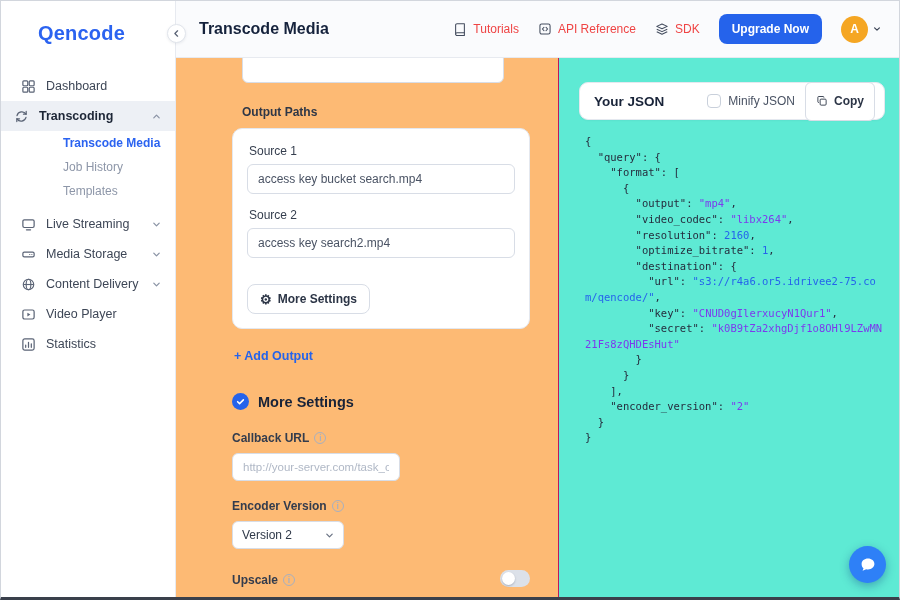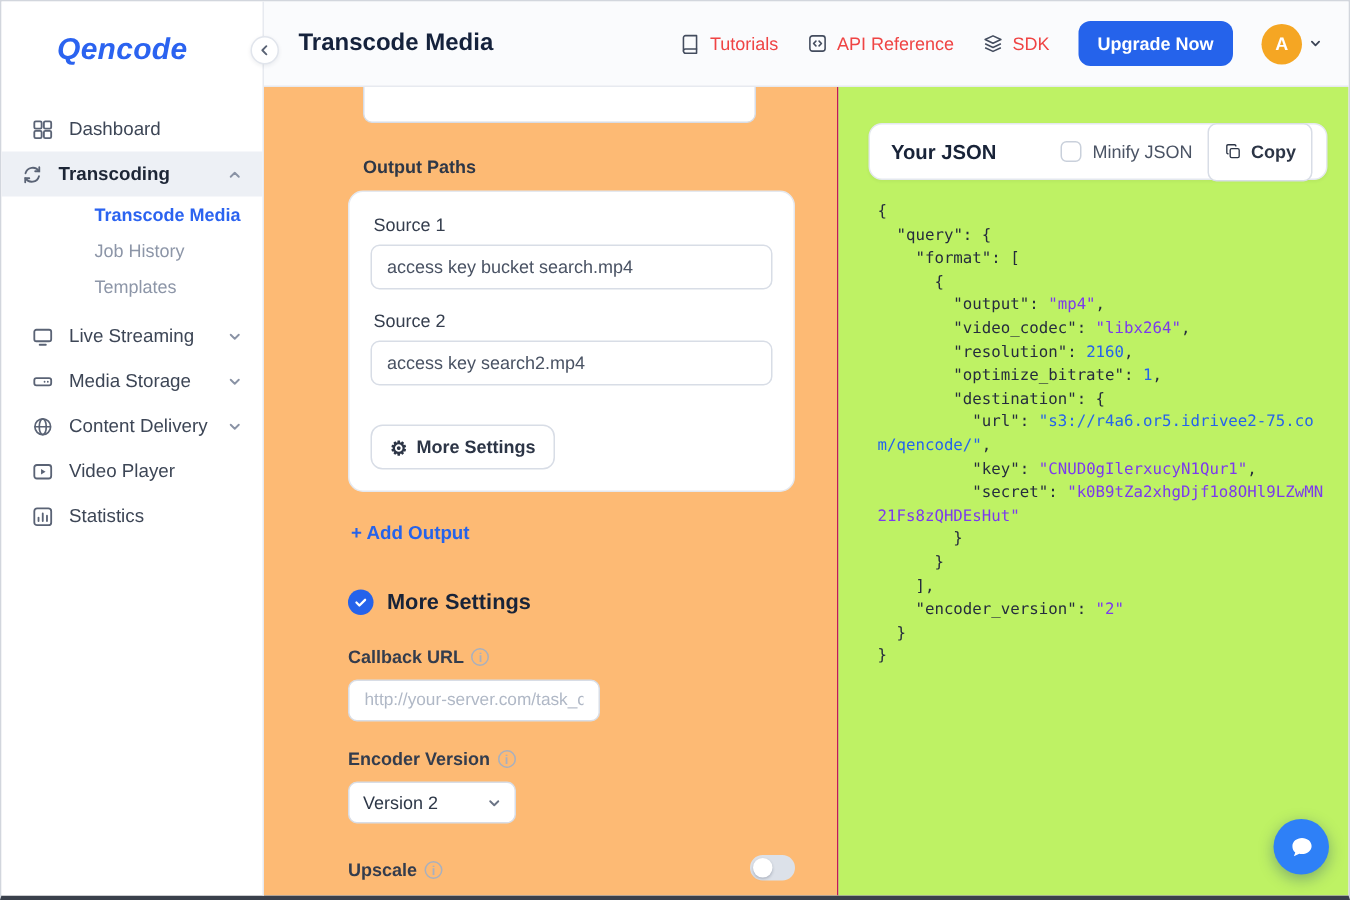--- a/index.html
+++ b/index.html
@@ -2,21 +2,21 @@
 <html><head>
 <meta charset="utf-8">
 <style>
   * { margin:0; padding:0; box-sizing:border-box; }
   html,body { width:900px; height:600px; font-family:"Liberation Sans", sans-serif; background:#e9ebef; overflow:hidden; }
   .app { position:relative; width:900px; height:600px; display:flex; background:#f6f7f9;
          border:1px solid #d2d6dd; border-bottom:3px solid #3a404b; }
 
   
   .sidebar { width:175px; flex:0 0 175px; background:#fff; border-right:1px solid #e7eaf0; position:relative; }
-  .logo { padding:21px 0 0 37px; font-size:20px; font-weight:800; color:#2b63f0; letter-spacing:.2px; cursor:pointer;font-style:italic; }
+  .logo { padding:21px 0 0 37px; font-size:20px; font-weight:800; color:#2b63f0; letter-spacing:.2px; cursor:pointer; }
   .collapse-btn { position:absolute; left:166px; top:23px; width:19px; height:19px; border-radius:50%;
         background:#fff; border:1px solid #e1e5ec; box-shadow:0 1px 3px rgba(25,35,60,.08);
         display:flex; align-items:center; justify-content:center; color:#5a6375; cursor:pointer; z-index:6; }
   .nav { margin-top:26px; }
   .nav-item { height:30px; display:flex; align-items:center; gap:10px; padding:0 14px 0 20px;
         font-size:12.5px; color:#3d4656; cursor:pointer; }
   .nav-item .nav-ico { width:15px; height:15px; color:#5a6375; display:flex; align-items:center; }
   .nav-item.active { background:#edf0f5;padding-left:13px; }
   .nav-item.active .nav-label { color:#1d2636; font-weight:700; }
   .nav-label { flex:1; }
@@ -85,21 +85,21 @@
   .actions { margin-top:25px; display:flex; gap:8px; }
   .save-btn { flex:0 0 auto; height:32px; display:inline-flex; align-items:center; gap:7px; padding:0 12px;
         border:1px solid #d8dde6; border-radius:8px; background:#fff; font-size:12px; font-weight:600;
         color:#2c3546; cursor:pointer; font-family:inherit; }
   .save-btn .sv-chev { display:flex; color:#6b7485; margin-left:2px; }
   .launch-btn { flex:1; height:32px; display:inline-flex; align-items:center; justify-content:center; gap:7px;
         border:1px solid #1e55d6; border-radius:8px; background:#2563eb; color:#fff; font-size:12.5px;
         font-weight:600; cursor:pointer; font-family:inherit; box-shadow:0 0 0 3px rgba(110,130,255,.35); }
 
   
-  .json-col { flex:1; background:#bef264; padding:24px 14px 0 20px; min-width:0; }
+  .json-col { flex:1; background:#5eead4; padding:24px 14px 0 20px; min-width:0; }
   .json-head { background:#fff; border:1px solid #e4e8ef; border-radius:9px; height:38px; display:flex;
         align-items:center; gap:10px; padding:0 9px 0 14px; box-shadow:0 1px 2px rgba(20,30,60,.04); }
   .json-title { font-size:13.5px; font-weight:700; color:#182338; margin-right:auto; }
   .minify { display:flex; align-items:flex-end; gap:7px; font-size:12px; color:#4a5364; cursor:pointer; }
   .checkbox { width:14px; height:14px; border:1px solid #c9d0db; border-radius:4px; background:#fff; cursor:pointer; }
   .copy-btn { height:39px; display:inline-flex; align-items:center; gap:6px; padding:0 10px;
         border:1px solid #d8dde6; border-radius:6px; background:#fff; font-size:12px; font-weight:600;
         color:#2c3546; cursor:pointer; font-family:inherit; }
   .code { margin-top:14px; padding:0 2px 0 6px; font-family:"DejaVu Sans Mono", monospace; font-size:10.5px;
         line-height:15.6px; white-space:pre-wrap; word-break:break-all; }

